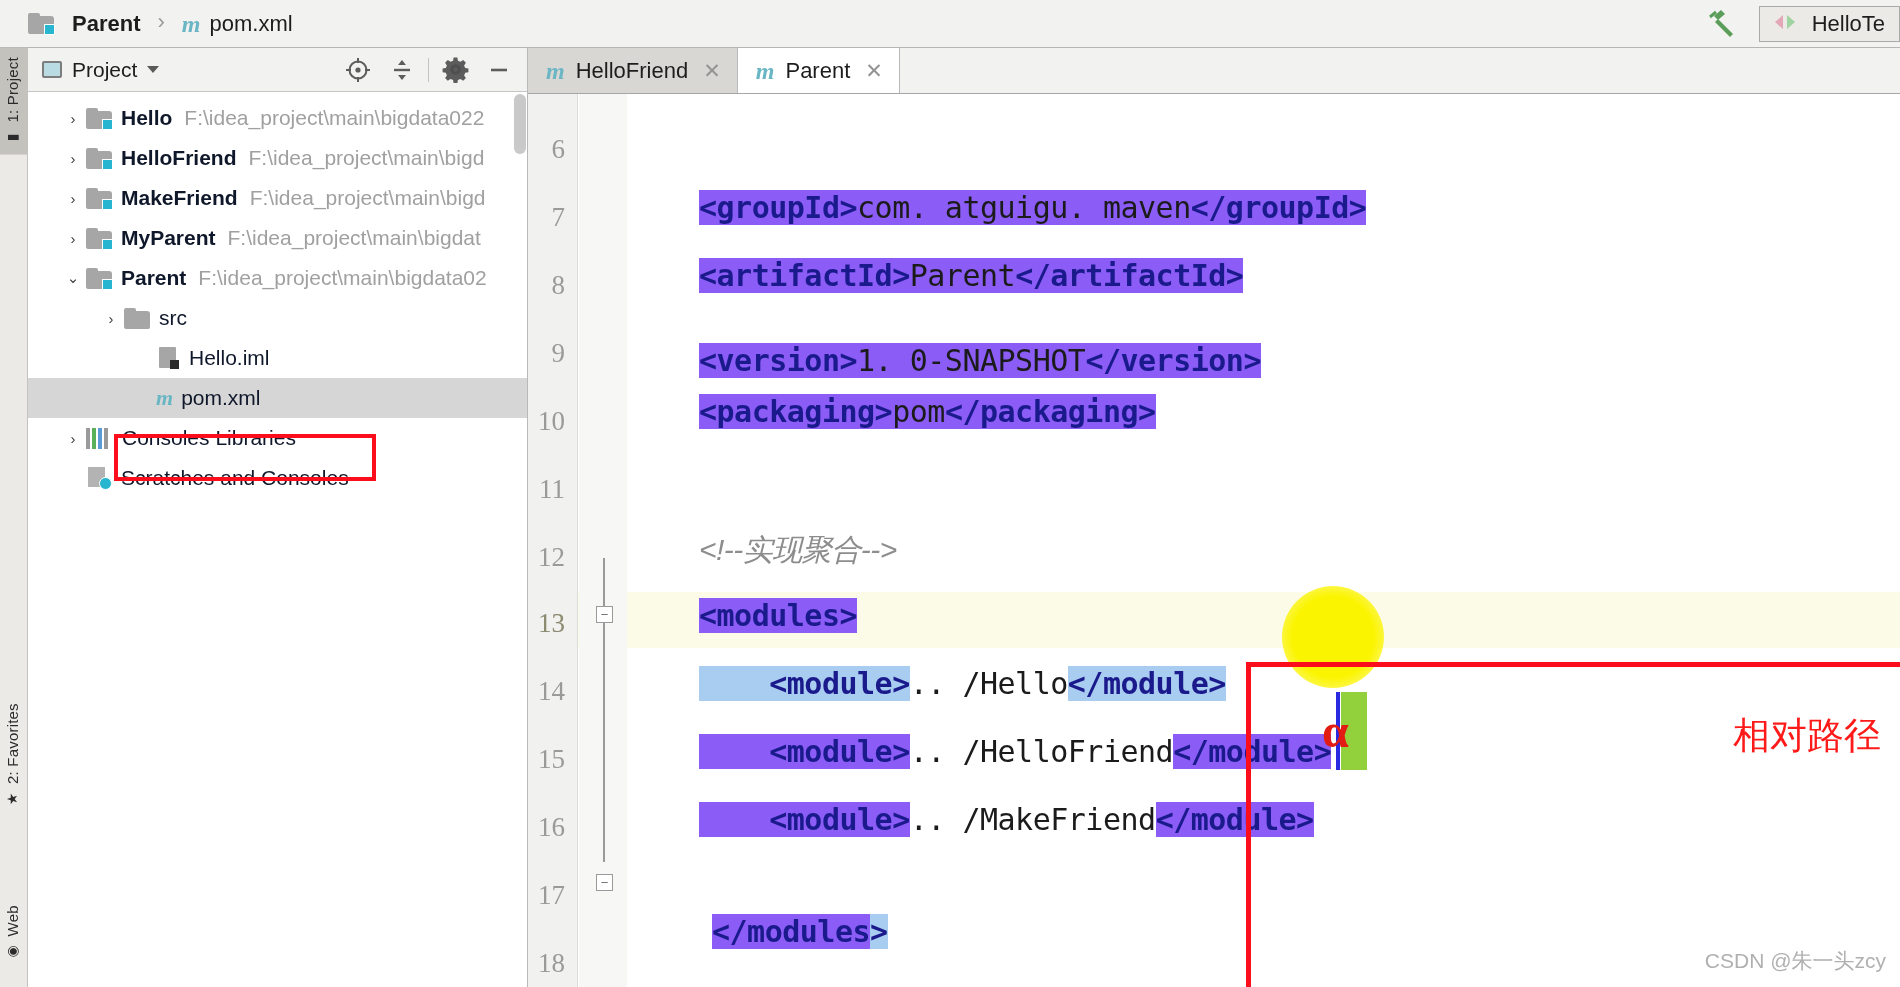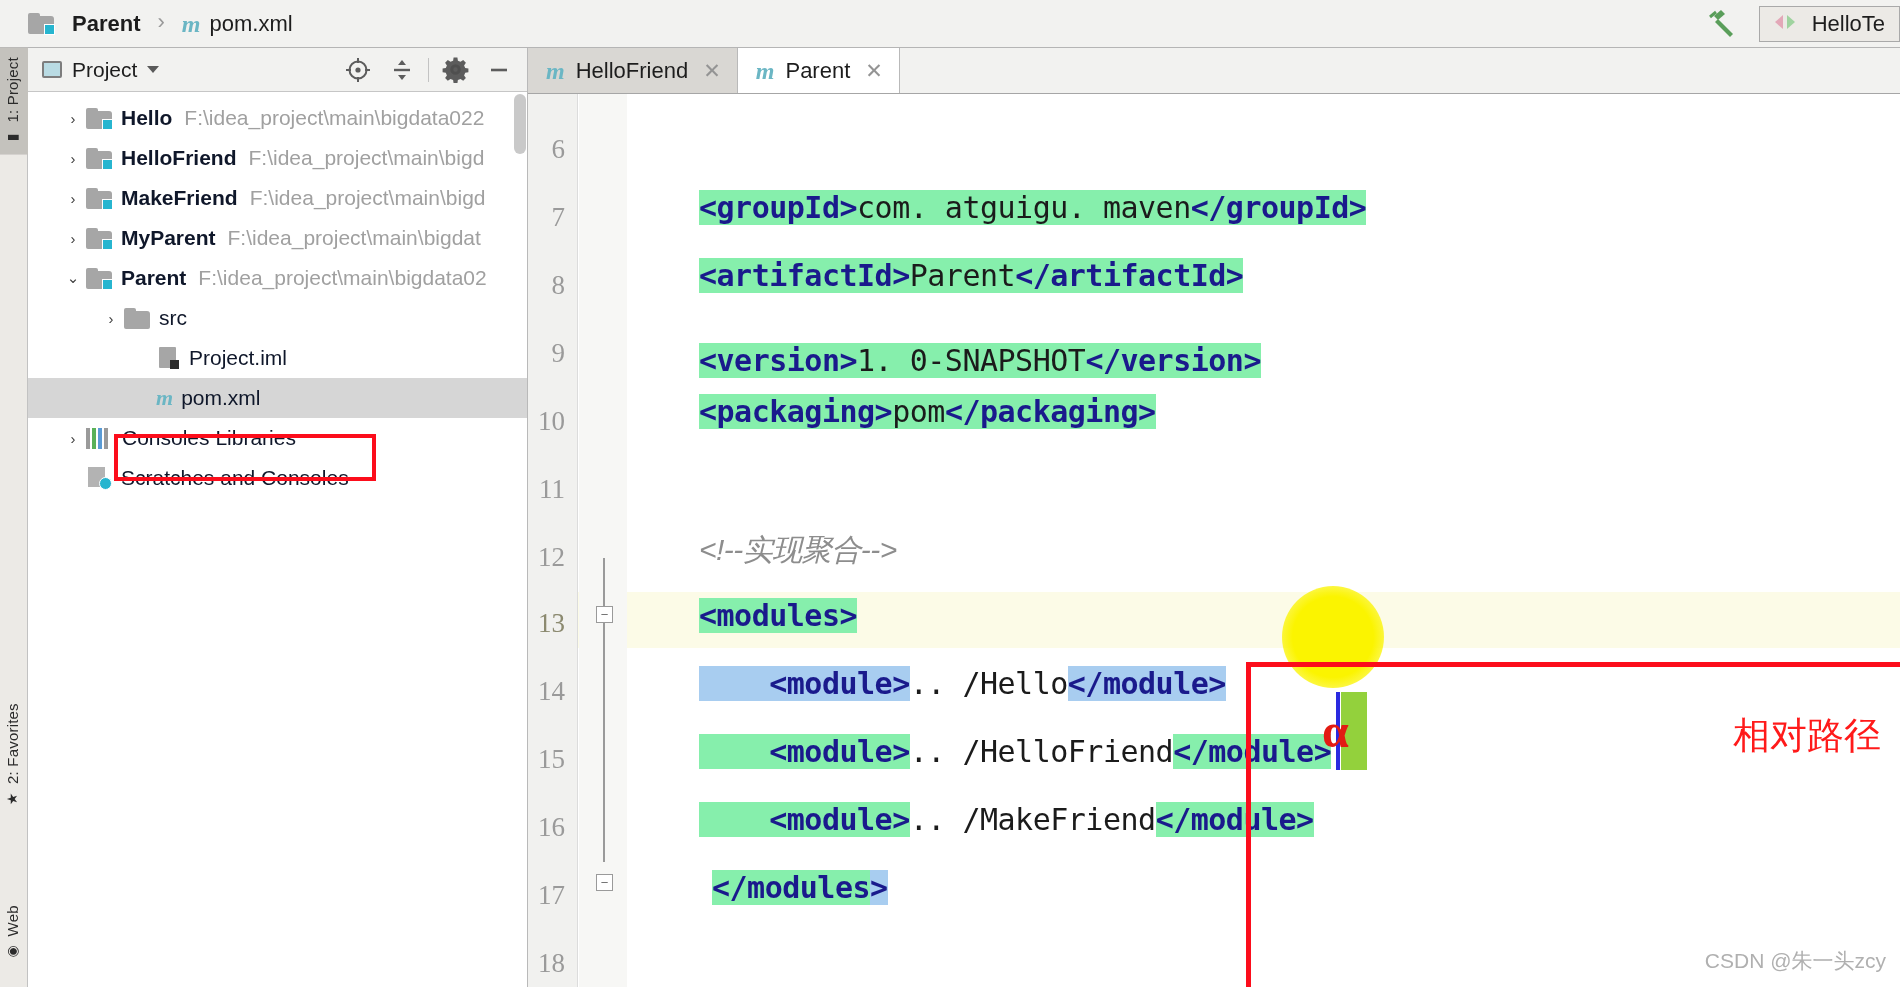--- a/index.html
+++ b/index.html
@@ -166,21 +166,21 @@
     font-family: "Liberation Serif", serif; text-align: right;
   }
   .ln.cur { color: #8c8a70; }
 
   .cl {
     position: absolute; left: 0; white-space: pre; font-size: 30px;
     font-family: "DejaVu Sans Mono", monospace; color: #1b1b1b;
     letter-spacing: -0.5px;
   }
   .tag { color: #1a1a8c; font-weight: bold; }
-  .hl { background: #86efac; }
+  .hl { background: #8b5cf6; }
   .sel { background: #a8cdf0; }
   .cmt { color: #8d8d8d; font-style: italic; }
   .cn { font-family: "Liberation Sans", sans-serif; }
 
   .curline-hl {
     position: absolute; left: 0; top: 498px; width: 1372px; height: 56px;
     background: #fcfbe7;
   }
   .yellow-blob {
     position: absolute; left: 754px; top: 492px; width: 102px; height: 102px;
@@ -366,21 +366,21 @@
             <span class="tab"></span>
           </span>
         <span class="tlabel normal">src</span>
       </div>
 
       <div class="trow" style="padding-left:128px;">
         <span class="iml-ico">
             <span class="pg"></span>
             <span class="dot"></span>
           </span>
-        <span class="tlabel normal">Project.iml</span>
+        <span class="tlabel normal">Hello.iml</span>
       </div>
 
       <div class="trow selected" style="padding-left:128px;">
         <span class="m-small">m</span>
         <span class="tlabel normal">pom.xml</span>
       </div>
 
       <div class="trow" style="padding-left:32px;">
         <span class="arrow">›</span>
         <span class="lib-ico">
@@ -462,21 +462,21 @@
         <div class="cl cmt" style="top:436px;left:72px;"><span class="cn">&lt;!--实现聚合--&gt;</span></div>
 
         <div class="cl" style="top:504px;left:72px;border-radius:11px;"><span class="hl tag">&lt;modules&gt;</span></div>
 
         <div class="cl" style="top:640px;left:72px;"><span class="hl tag">    &lt;module&gt;</span><span>.. /HelloFriend</span><span class="hl tag">&lt;/module&gt;</span></div>
 
         <div class="cl" style="top:572px;left:72px;"><span class="sel tag">    &lt;module&gt;</span><span>.. /Hello</span><span class="sel tag">&lt;/module&gt;</span></div>
 
         <div class="cl" style="top:708px;left:72px;"><span class="hl tag">    &lt;module&gt;</span><span>.. /MakeFriend</span><span class="hl tag">&lt;/module&gt;</span></div>
 
-        <div class="cl" style="top:776px;left:72px;padding-left:13px;"><span class="hl tag">&lt;/modules</span><span class="sel tag">&gt;</span></div>
+        <div class="cl" style="top:820px;left:72px;padding-left:13px;"><span class="hl tag">&lt;/modules</span><span class="sel tag">&gt;</span></div>
 
         <div class="cl" style="top:844px;left:72px;"><span></span></div>
       </div>
 
       <div class="yellow-blob"></div>
       <div class="caret-blue"></div>
       <div class="green-chip"></div>
       <div class="red-caret">α</div>
 
       <div class="redbox-code"></div>

